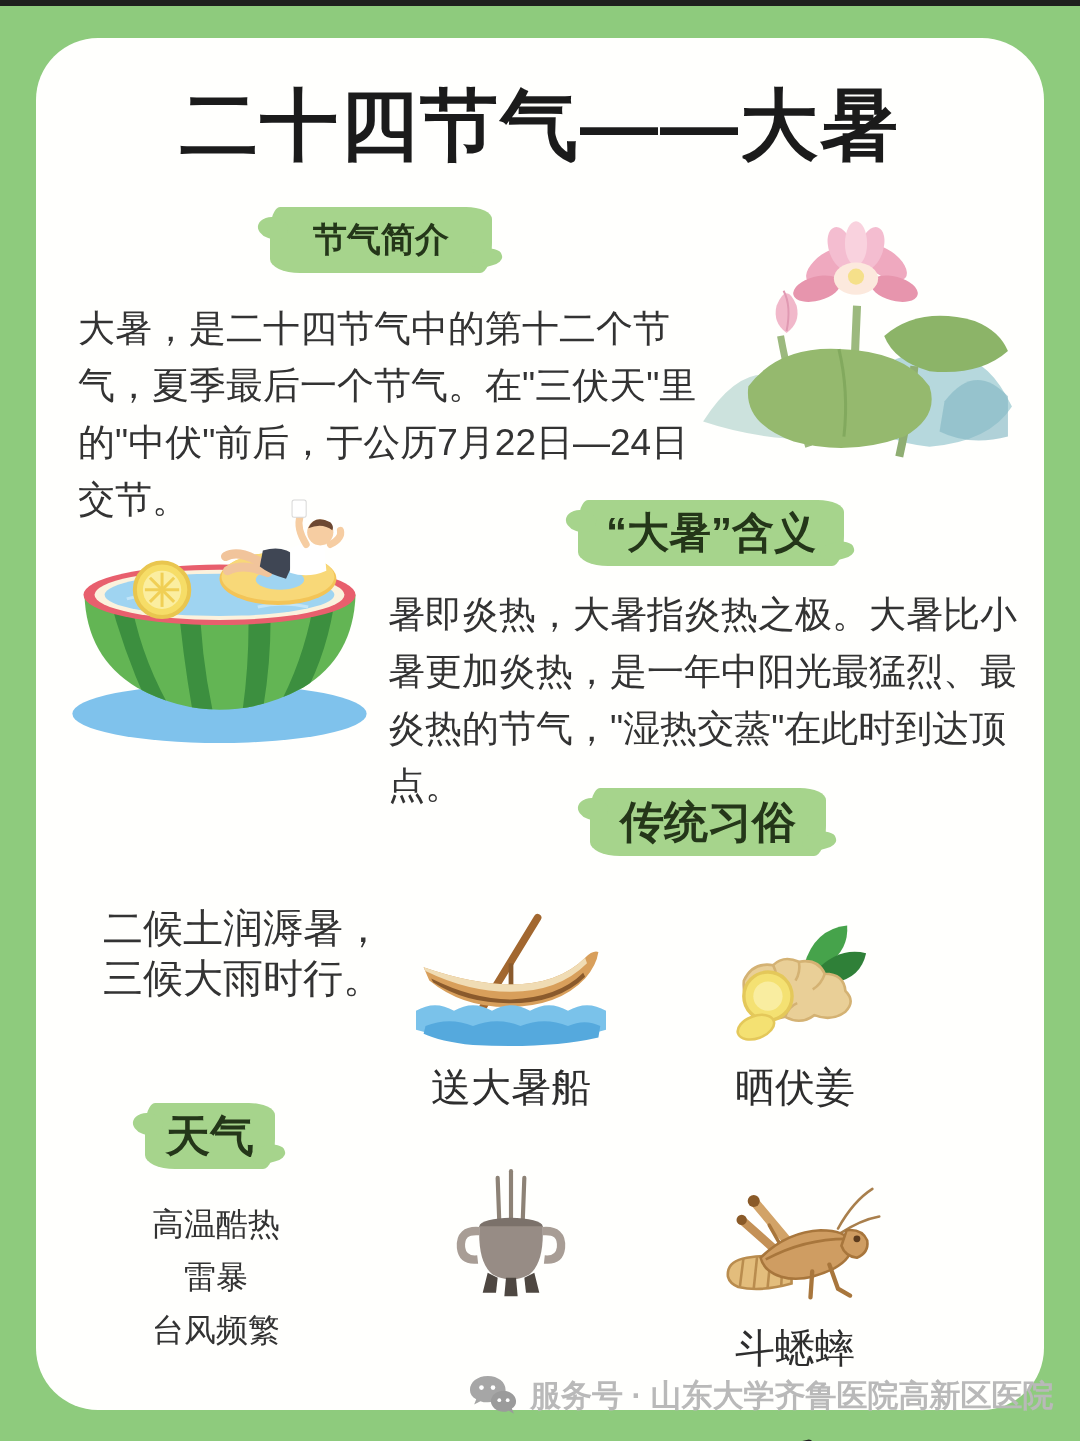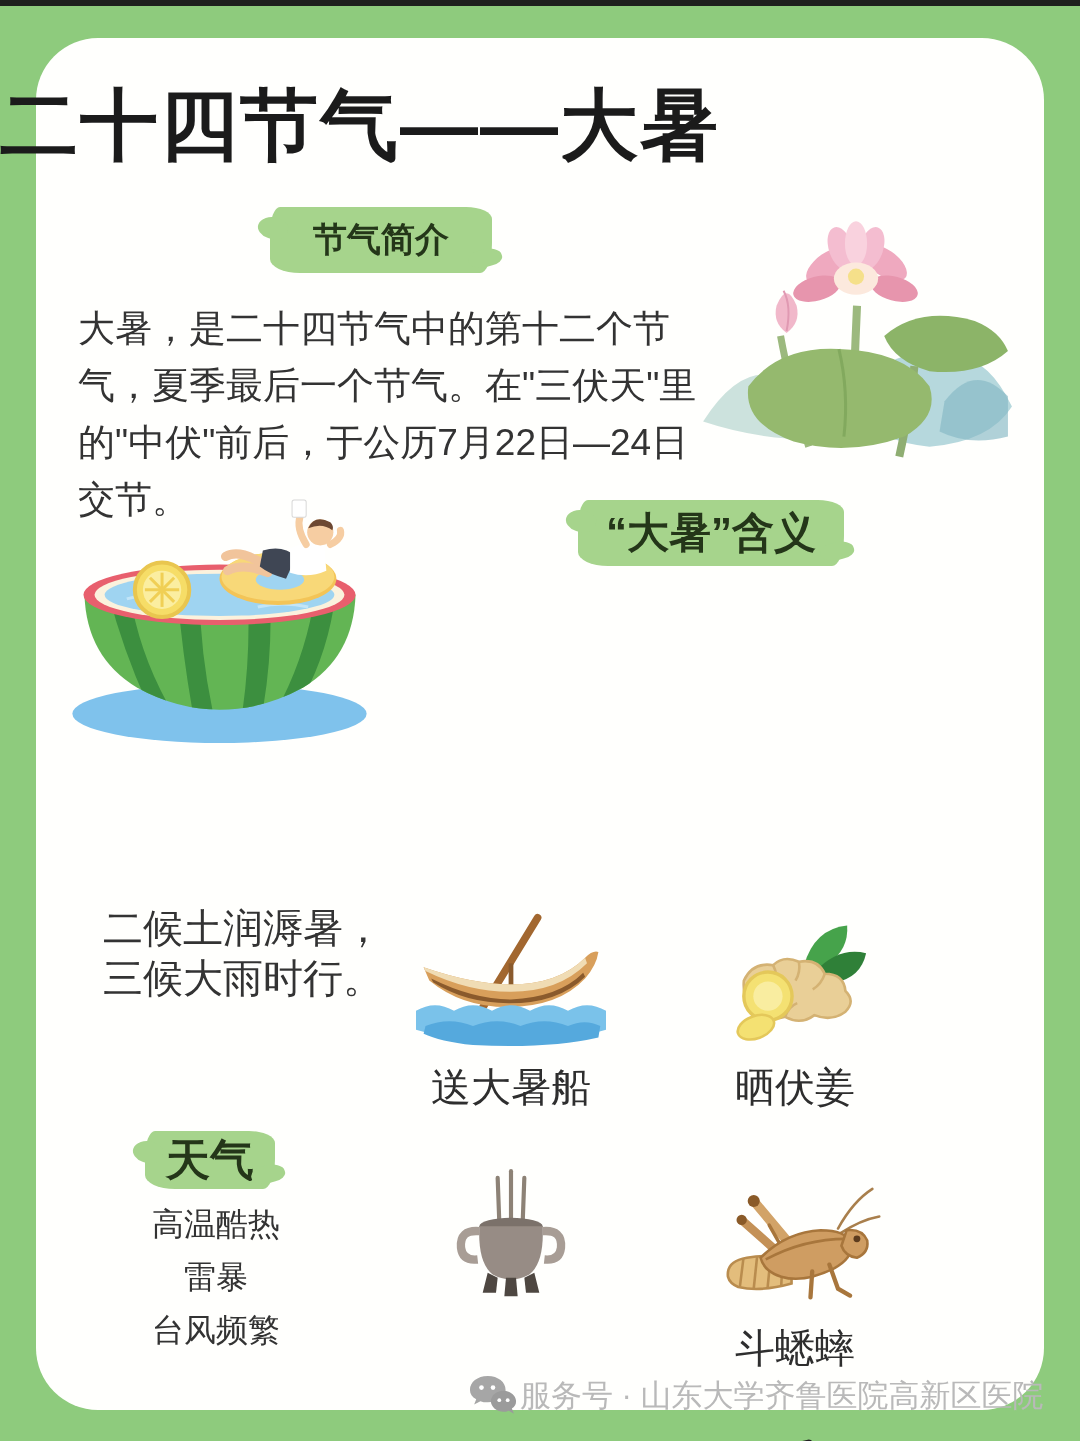--- a/index.html
+++ b/index.html
@@ -7,63 +7,63 @@
     position:relative;width:1080px;height:1441px;overflow:hidden;
     background:var(--background-color,#8ecb7d);
     font-family:"Liberation Sans","DejaVu Sans",sans-serif;
   }
   .top-strip{position:absolute;top:0;left:0;width:100%;height:6px;background:var(--top-strip-color,#1e201e);}
   .card{
     position:absolute;left:36px;top:38px;width:1008px;height:1372px;
     background:var(--card-color,#fffffd);border-radius:62px;
   }
   .title{
-    position:absolute;top:74px;left:0;width:100%;text-align:left;
+    position:absolute;top:74px;left:0;width:100%;text-align:center;
     font-size:78px;font-weight:900;color:var(--title-color,#1b1b1b);letter-spacing:2px;
   }
   
   .badge{
     position:absolute;display:flex;align-items:center;justify-content:center;
     background:var(--badge-color,#a6d48c);color:var(--badge-text-color,#243619);
     font-weight:800;border-radius:10px 26px 12px 30px / 26px 12px 30px 14px;
   }
   .badge::before{
     content:"";position:absolute;left:-12px;top:10px;width:30px;height:22px;
     background:inherit;border-radius:60% 40% 55% 45%;transform:rotate(18deg);
   }
   .badge::after{
     content:"";position:absolute;right:-10px;bottom:6px;width:34px;height:18px;
     background:inherit;border-radius:50% 60% 40% 55%;transform:rotate(-14deg);
   }
   .badge-intro{left:270px;top:207px;width:222px;height:66px;font-size:34px;}
   .badge-meaning{left:578px;top:500px;width:266px;height:66px;font-size:42px;}
   .badge-phenology{left:100px;top:791px;width:232px;height:68px;font-size:44px;}
   .badge-customs{left:590px;top:788px;width:236px;height:68px;font-size:44px;}
-  .badge-weather{left:145px;top:1103px;width:130px;height:58px;font-size:44px;margin-top:28px;}
+  .badge-weather{left:145px;top:1103px;width:130px;height:66px;font-size:44px;}
 
   .body-text{color:var(--body-text-color,#333);}
   .intro-text{position:absolute;left:78px;top:300px;width:640px;font-size:37px;line-height:57px;}
   .meaning-text{position:absolute;left:388px;top:586px;width:640px;font-size:37px;line-height:57px;}
   .phenology-text{position:absolute;left:103px;top:903px;width:320px;font-size:40px;line-height:50px;}
   .weather-list{position:absolute;left:80px;top:1198px;width:272px;text-align:center;font-size:32px;line-height:53px;}
 
   .lotus{position:absolute;left:688px;top:210px;width:332px;height:262px;}
   .watermelon{position:absolute;left:66px;top:486px;width:308px;height:260px;}
 
   .customs-grid{
     position:absolute;left:372px;top:898px;width:562px;
     display:grid;grid-template-columns:repeat(2,1fr);row-gap:44px;column-gap:6px;
   }
   .custom-item{display:flex;flex-direction:column;align-items:center;}
   .custom-icon{height:154px;display:flex;align-items:flex-end;justify-content:center;}
   .custom-label{margin-top:8px;font-size:40px;color:#2e2e2e;white-space:nowrap;}
 
   .footer{
-    position:absolute;left:466px;top:1374px;display:flex;align-items:center;
-    color:var(--footer-text-color,#b9b9b9);font-size:31px;font-weight:400;white-space:nowrap;
+    position:absolute;left:466px;top:1374px;display:flex;align-items:center;gap:10px;
+    color:var(--footer-text-color,#b9b9b9);font-size:31px;font-weight:700;white-space:nowrap;
   }
   .footer .wechat{width:54px;height:44px;flex:0 0 auto;}
 </style>
 </head>
 <body>
 
 <div class="canvas">
   <div class="top-strip"></div>
   <div class="card"></div>
 
@@ -95,20 +95,21 @@
       <ellipse cx="182" cy="38" rx="12" ry="22" transform="rotate(18 182 38)" fill="#f4bdd0"></ellipse>
       <ellipse cx="167" cy="33" rx="11" ry="22" fill="#f9d2de"></ellipse>
       <ellipse cx="167" cy="68" rx="22" ry="16" fill="#fce9dd"></ellipse>
       <circle cx="167" cy="66" r="8" fill="#f5e08a"></circle>
     </g>
   </svg>
 
   <div class="badge badge-meaning">
     <span>“大暑”含义</span>
   </div>
+  <div class="meaning-text body-text">暑即炎热，大暑指炎热之极。大暑比小暑更加炎热，是一年中阳光最猛烈、最炎热的节气，"湿热交蒸"在此时到达顶点。</div>
 
   <svg class="watermelon" viewBox="0 0 305 258" aria-hidden="true">
     <ellipse cx="152" cy="226" rx="146" ry="29" fill="#7fc2ec"></ellipse>
     <path d="M18,108 Q20,170 70,200 Q110,222 152,222 Q195,222 235,200 Q285,170 287,108 Z" fill="#63b554"></path>
     <clipPath id="bowlclip">
         <path d="M18,108 Q20,170 70,200 Q110,222 152,222 Q195,222 235,200 Q285,170 287,108 Z"></path>
       </clipPath>
     <g clip-path="url(#bowlclip)" fill="#3c8f3f">
       <path d="M40,100 Q55,160 80,215 L100,215 Q70,160 62,100 Z"></path>
       <path d="M110,105 Q115,165 125,222 L145,222 Q133,165 132,105 Z"></path>
@@ -144,20 +145,23 @@
       <rect x="224" y="14" width="14" height="17" rx="2" fill="#ffffff" stroke="#d8d8d8"></rect>
       <path d="M262,58 Q274,52 272,44" stroke="#f6cda2" stroke-width="7" fill="none" stroke-linecap="round"></path>
     </g>
   </svg>
 
   <div class="phenology-text body-text">
     <div>二候土润溽暑，</div>
     <div>三候大雨时行。</div>
   </div>
 
+  <div class="badge badge-customs">
+    <span>传统习俗</span>
+  </div>
 
   <div class="customs-grid">
 
     <div class="custom-item">
       <div class="custom-icon">
         <svg width="190" height="145" viewBox="0 0 200 150">
           <line x1="128" y1="10" x2="62" y2="118" stroke="#a2672f" stroke-width="8" stroke-linecap="round"></line>
           <path d="M62,118 Q50,138 44,128 Q42,118 54,106 Z" fill="#8f5926"></path>
           <path d="M8,62 Q60,80 100,80 Q150,80 178,52 Q186,44 192,46 Q190,60 178,74 Q150,104 96,104 Q48,104 14,76 Z" fill="#d89f5b"></path>
           <path d="M8,62 Q60,80 100,80 Q150,80 178,52 L180,58 Q150,88 100,88 Q55,88 10,66 Z" fill="#f0dcb4"></path>

